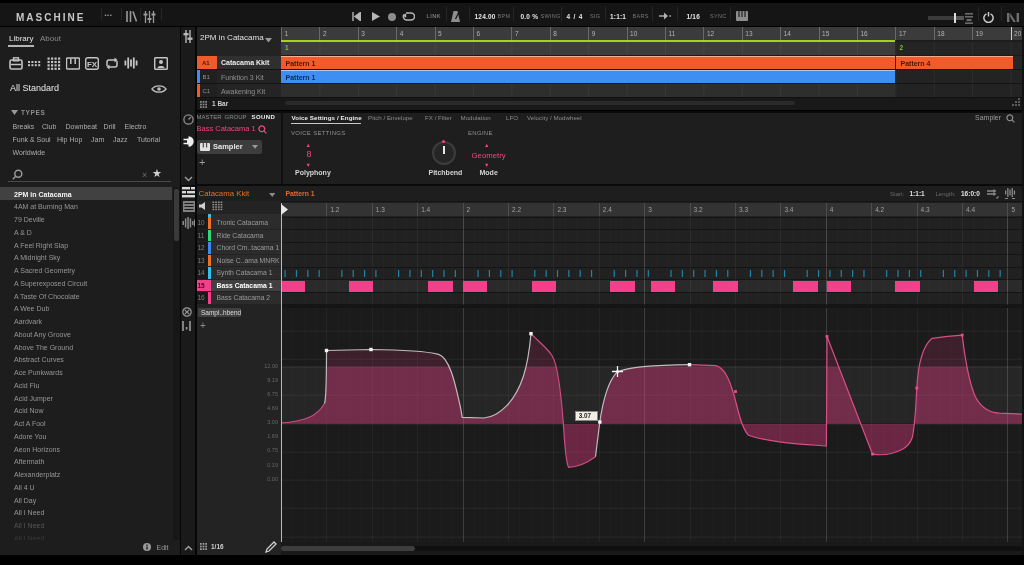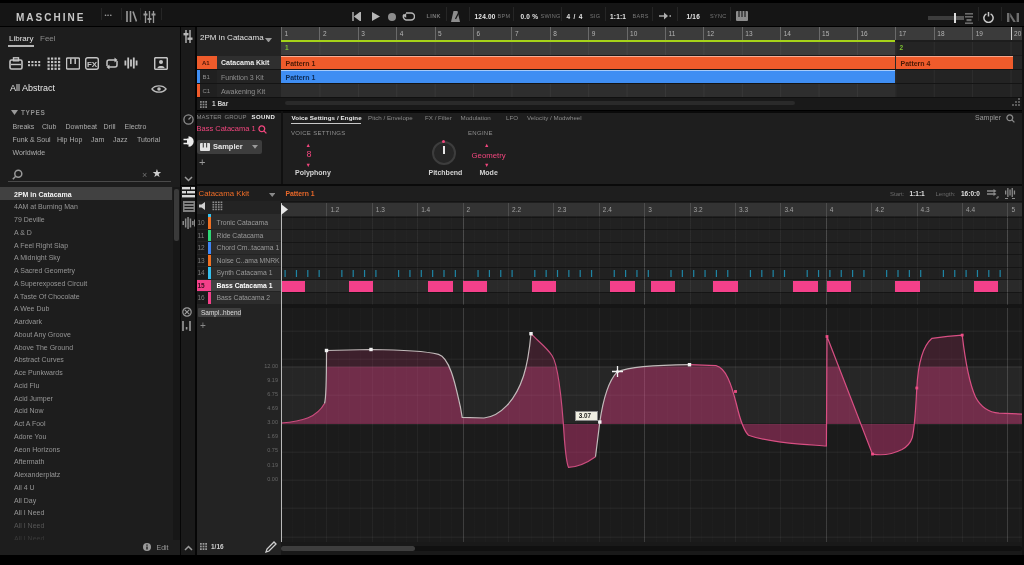--- a/index.html
+++ b/index.html
@@ -93,21 +93,21 @@
     <svg class="a" style="left:1007px;top:13px" width="12" height="9" viewBox="0 0 12 9">
       <g fill="#6f6f6f">
         <rect x="0" y="0" width="2.4" height="9"></rect>
         <rect x="9.6" y="0" width="2.4" height="9"></rect>
         <path d="M3.2,0 L8.8,9 H6.4 L3.2,3.8 Z"></path>
       </g>
     </svg>
     <div class="a" style="left:0px;top:27px;width:180px;height:528px;background:#1d1d1d;"></div>
     <div class="t" style="left:9px;top:34.5px;font-size:8px;color:#e2e2e2;font-weight:400;letter-spacing:0px;">Library</div>
     <div class="a" style="left:8px;top:45px;width:26px;height:1.5px;background:#b5b5b5;"></div>
-    <div class="t" style="left:40px;top:34.5px;font-size:8px;color:#8a8a8a;font-weight:400;letter-spacing:0px;">Feel</div>
+    <div class="t" style="left:40px;top:34.5px;font-size:8px;color:#8a8a8a;font-weight:400;letter-spacing:0px;">About</div>
     <svg class="a" style="left:8.5px;top:57px" width="14" height="13" viewBox="0 0 14 13">
       <rect x="1" y="3" width="12" height="9" rx="1.5" fill="none" stroke="#c4c4c4" stroke-width="1.6"></rect>
       <rect x="4.5" y="0.8" width="5" height="3" fill="none" stroke="#c4c4c4" stroke-width="1.4"></rect>
       <path d="M2,7.5 H12" stroke="#c4c4c4" stroke-width="1.4"></path>
     </svg>
     <svg class="a" style="left:27.4px;top:57px" width="14" height="13" viewBox="0 0 14 13">
       <rect x="1.0" y="4.0" width="2" height="2" fill="#c4c4c4"></rect>
       <rect x="1.0" y="7.2" width="2" height="2" fill="#c4c4c4"></rect>
       <rect x="4.4" y="4.0" width="2" height="2" fill="#c4c4c4"></rect>
       <rect x="4.4" y="7.2" width="2" height="2" fill="#c4c4c4"></rect>
@@ -153,21 +153,21 @@
       <rect x="3.3" y="0.5" width="1.8" height="11" fill="#c4c4c4"></rect>
       <rect x="6.1" y="2.5" width="1.8" height="7" fill="#c4c4c4"></rect>
       <rect x="8.9" y="0.5" width="1.8" height="11" fill="#c4c4c4"></rect>
       <rect x="11.7" y="3.5" width="1.8" height="5" fill="#c4c4c4"></rect>
     </svg>
     <svg class="a" style="left:154.3px;top:57px" width="14" height="13" viewBox="0 0 14 13">
       <rect x="0.7" y="0.7" width="12.6" height="11.6" rx="1" fill="none" stroke="#c4c4c4" stroke-width="1.5"></rect>
       <circle cx="7" cy="5" r="2" fill="#c4c4c4"></circle>
       <path d="M3.5,11 C3.5,8.4 10.5,8.4 10.5,11 Z" fill="#c4c4c4"></path>
     </svg>
-    <div class="t" style="left:10px;top:84px;font-size:9px;color:#e8e8e8;font-weight:400;letter-spacing:0px;">All Abstract</div>
+    <div class="t" style="left:10px;top:84px;font-size:9px;color:#e8e8e8;font-weight:400;letter-spacing:0px;">All Standard</div>
     <svg class="a" style="left:151px;top:84px" width="16" height="10" viewBox="0 0 16 10">
       <path d="M1,5 C4,0.8 12,0.8 15,5 C12,9.2 4,9.2 1,5 Z" fill="none" stroke="#bdbdbd" stroke-width="1.4"></path>
       <circle cx="8" cy="5" r="1.8" fill="#bdbdbd"></circle>
     </svg>
     <svg class="a" style="left:11px;top:110px" width="7" height="5" viewBox="0 0 7 5">
       <path d="M0,0 H7 L3.5,5 Z" fill="#9a9a9a"></path>
     </svg>
     <div class="t" style="left:21px;top:109.5px;font-size:6.5px;color:#8f8f8f;font-weight:700;letter-spacing:0.6px;">TYPES</div>
     <div class="t" style="left:12.5px;top:122.5px;font-size:7px;color:#adadad;font-weight:400;letter-spacing:0px;">Breaks</div>
     <div class="t" style="left:42px;top:122.5px;font-size:7px;color:#adadad;font-weight:400;letter-spacing:0px;">Club</div>

